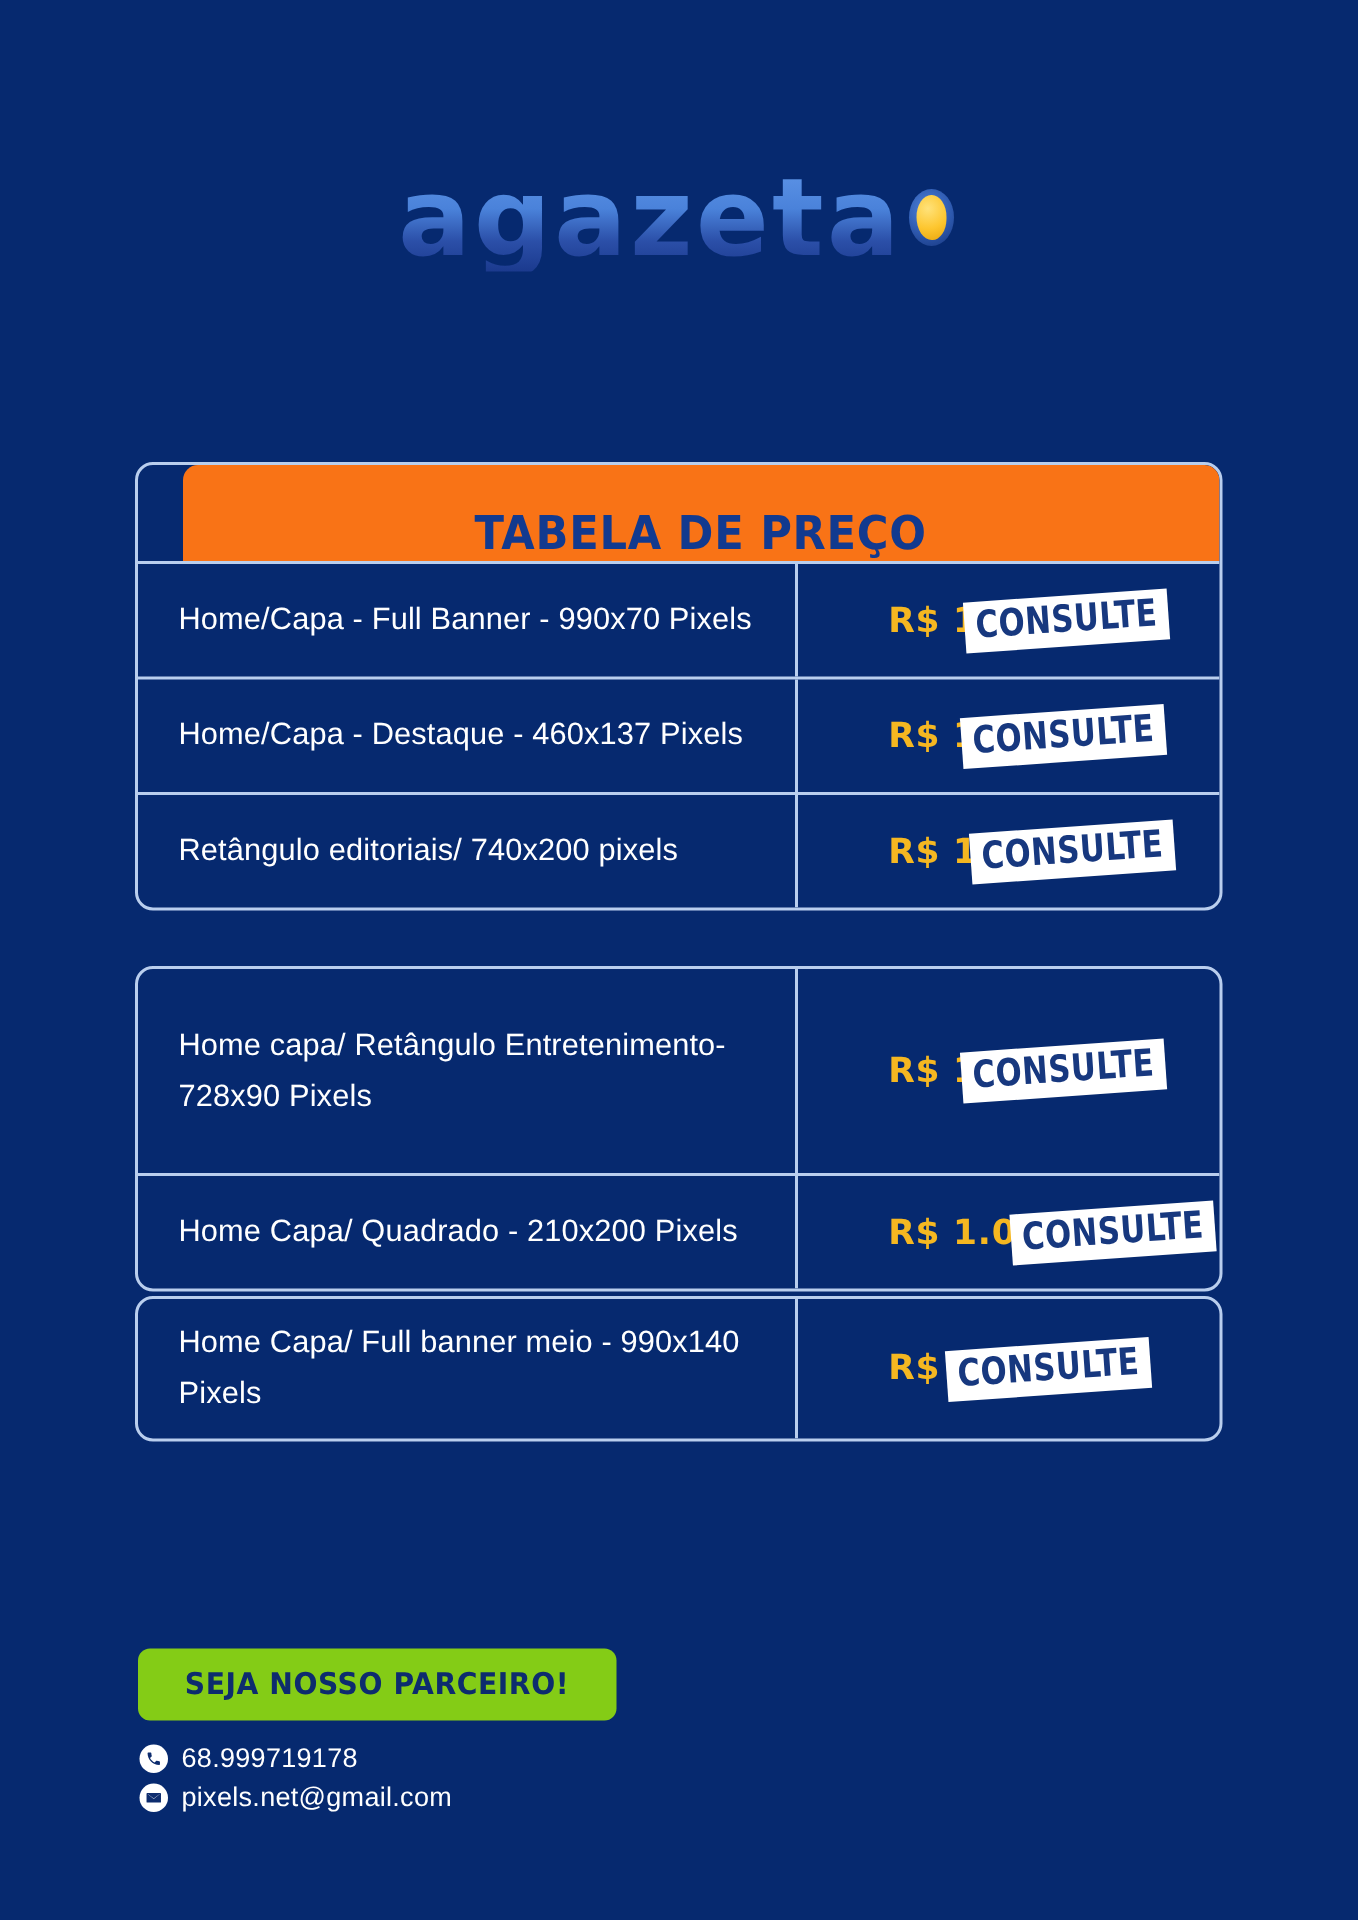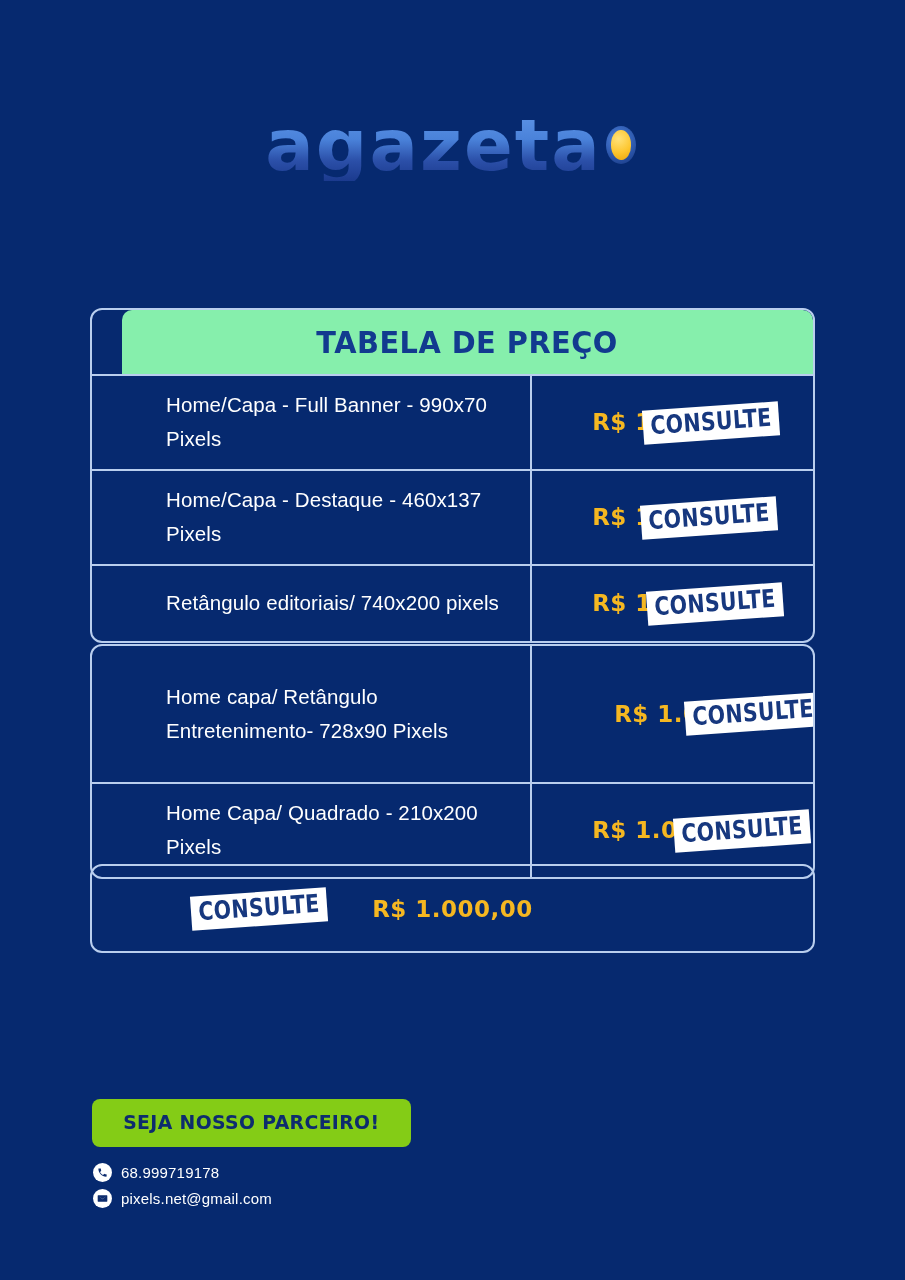--- a/index.html
+++ b/index.html
@@ -71,24 +71,24 @@
   #table-group-2 { top: 644px; }
   #table-group-3 { top: 864px; }
 
   .table-card {
     border: 2px solid #b9ceee;
     border-radius: 12px;
     overflow: hidden;
   }
 
   .tbl-header {
-    background: #86efac;
+    background: #f97316;
     height: 64px;
     display: flex;
-    align-items: center;
+    align-items: flex-end;
     justify-content: center;
     border-radius: 10px 10px 0 0;
     margin-left: 30px;
   }
   .tbl-header-title {
     font-family: "DejaVu Sans", sans-serif;
     font-size: 31px;
     font-weight: 700;
     letter-spacing: 0.5px;
     color: #123a8f;
@@ -109,21 +109,20 @@
     display: flex;
     align-items: center;
     border-right: 2px solid #b9ceee;
   }
   .cell-desc span {
     color: #ffffff;
     font-size: 20.5px;
     line-height: 1.68;
     font-weight: 400;
     letter-spacing: 0.1px;
-    margin-left: 47px;
   }
   .cell-price {
     flex: 1 1 auto;
     position: relative;
     display: flex;
     align-items: center;
     justify-content: center;
   }
   .price-text {
     color: #f5b721;
@@ -194,21 +193,21 @@
     background: #ffffff;
     display: flex;
     align-items: center;
     justify-content: center;
     margin-right: 9px;
     flex: 0 0 19px;
   }
   .contact-icon svg { display: block; }
   .contact-text {
     color: #ffffff;
-    font-size: 15px;
+    font-size: 18px;
     letter-spacing: 0.2px;
     white-space: nowrap;
   }
 </style>
 </head>
 <body>
 
 <div class="logo-wrap">
   <span class="logo-text">agazeta</span>
   <span class="logo-dot">
@@ -250,21 +249,21 @@
       <div class="cell-price">
         <span class="price-text">R$ 1.000,00</span>
         <span class="sticker st-c">CONSULTE</span>
       </div>
     </div>
   </div>
 </div>
 
 <div class="table-block" id="table-group-2">
   <div class="table-card">
-    <div class="tbl-row" style="min-height:136px;gap:44px;">
+    <div class="tbl-row" style="min-height:136px;">
       <div class="cell-desc">
         <span>Home capa/ Retângulo Entretenimento- 728x90 Pixels</span>
       </div>
       <div class="cell-price">
         <span class="price-text">R$ 1.000,00</span>
         <span class="sticker st-d">CONSULTE</span>
       </div>
     </div>
 
     <div class="tbl-row">
@@ -275,20 +274,23 @@
         <span class="price-text">R$ 1.000,00</span>
         <span class="sticker st-e">CONSULTE</span>
       </div>
     </div>
   </div>
 </div>
 
 <div class="table-block" id="table-group-3">
   <div class="table-card">
     <div class="tbl-row" style="min-height:85px;">
+      <div class="cell-desc">
+        <span>Home Capa/ Full banner meio - 990x140 Pixels</span>
+      </div>
       <div class="cell-price">
         <span class="price-text">R$ 1.000,00</span>
         <span class="sticker st-f">CONSULTE</span>
       </div>
     </div>
   </div>
 </div>
 
 <button id="cta-button">
   <span class="cta-label">SEJA NOSSO PARCEIRO!</span>

